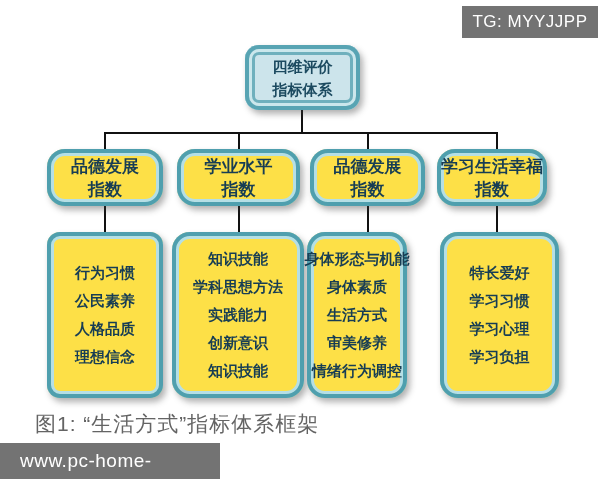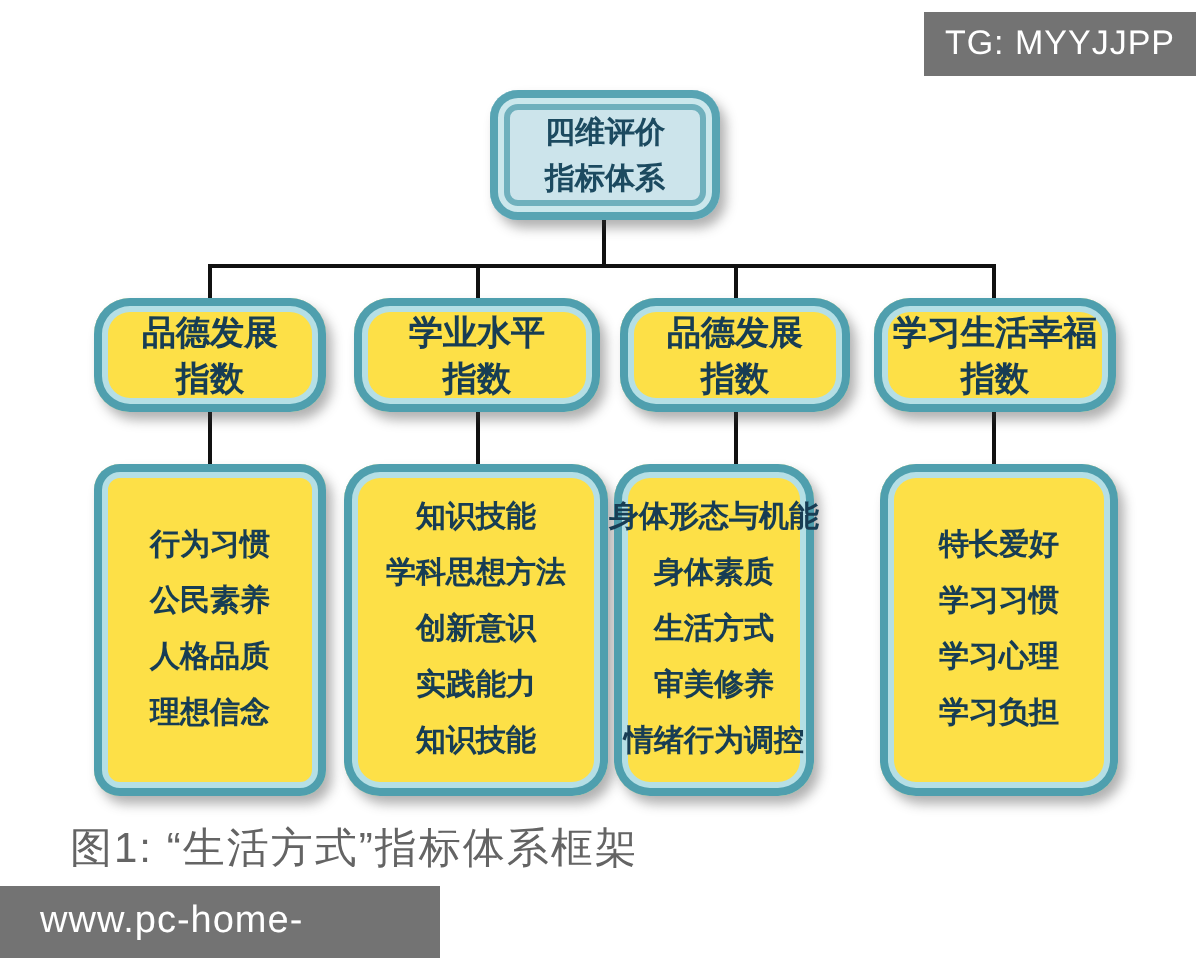--- a/index.html
+++ b/index.html
@@ -61,21 +61,21 @@
       inset 0 0 0 10px #6fb0bd,
       3px 4px 6px rgba(60, 60, 60, 0.40);
     font-size: 15px;
     line-height: 23px;
     color: #1c4a60;
   }
   .l2 { top: 149px; height: 57px; font-size: 17px; line-height: 23px; }
   .l2-0 { left: 47px;  width: 116px; }
   .l2-1 { left: 177px; width: 123px; }
   .l2-2 { left: 310px; width: 115px; }
-  .l2-3 { left: 437px; width: 121px; }
+  .l2-3 { left: 437px; width: 110px; }
 
   .l3 { top: 232px; height: 166px; flex-direction: column; }
   .l3-0 { left: 47px;  width: 116px; border-radius: 13px; }
   .l3-1 { left: 172px; width: 132px; }
   .l3-2 { left: 307px; width: 100px; }
   .l3-3 { left: 440px; width: 119px; }
   .leaf-item {
     font-size: 15px;
     line-height: 28px;
     font-weight: bold;
@@ -136,22 +136,22 @@
   <div class="node teal l3 l3-0">
     <div class="leaf-item">行为习惯</div>
     <div class="leaf-item">公民素养</div>
     <div class="leaf-item">人格品质</div>
     <div class="leaf-item">理想信念</div>
   </div>
 
   <div class="node teal l3 l3-1">
     <div class="leaf-item">知识技能</div>
     <div class="leaf-item">学科思想方法</div>
+    <div class="leaf-item">实践能力</div>
     <div class="leaf-item">创新意识</div>
-    <div class="leaf-item">实践能力</div>
     <div class="leaf-item">知识技能</div>
   </div>
 
   <div class="node teal l3 l3-2">
     <div class="leaf-item">身体形态与机能</div>
     <div class="leaf-item">身体素质</div>
     <div class="leaf-item">生活方式</div>
     <div class="leaf-item">审美修养</div>
     <div class="leaf-item">情绪行为调控</div>
   </div>

